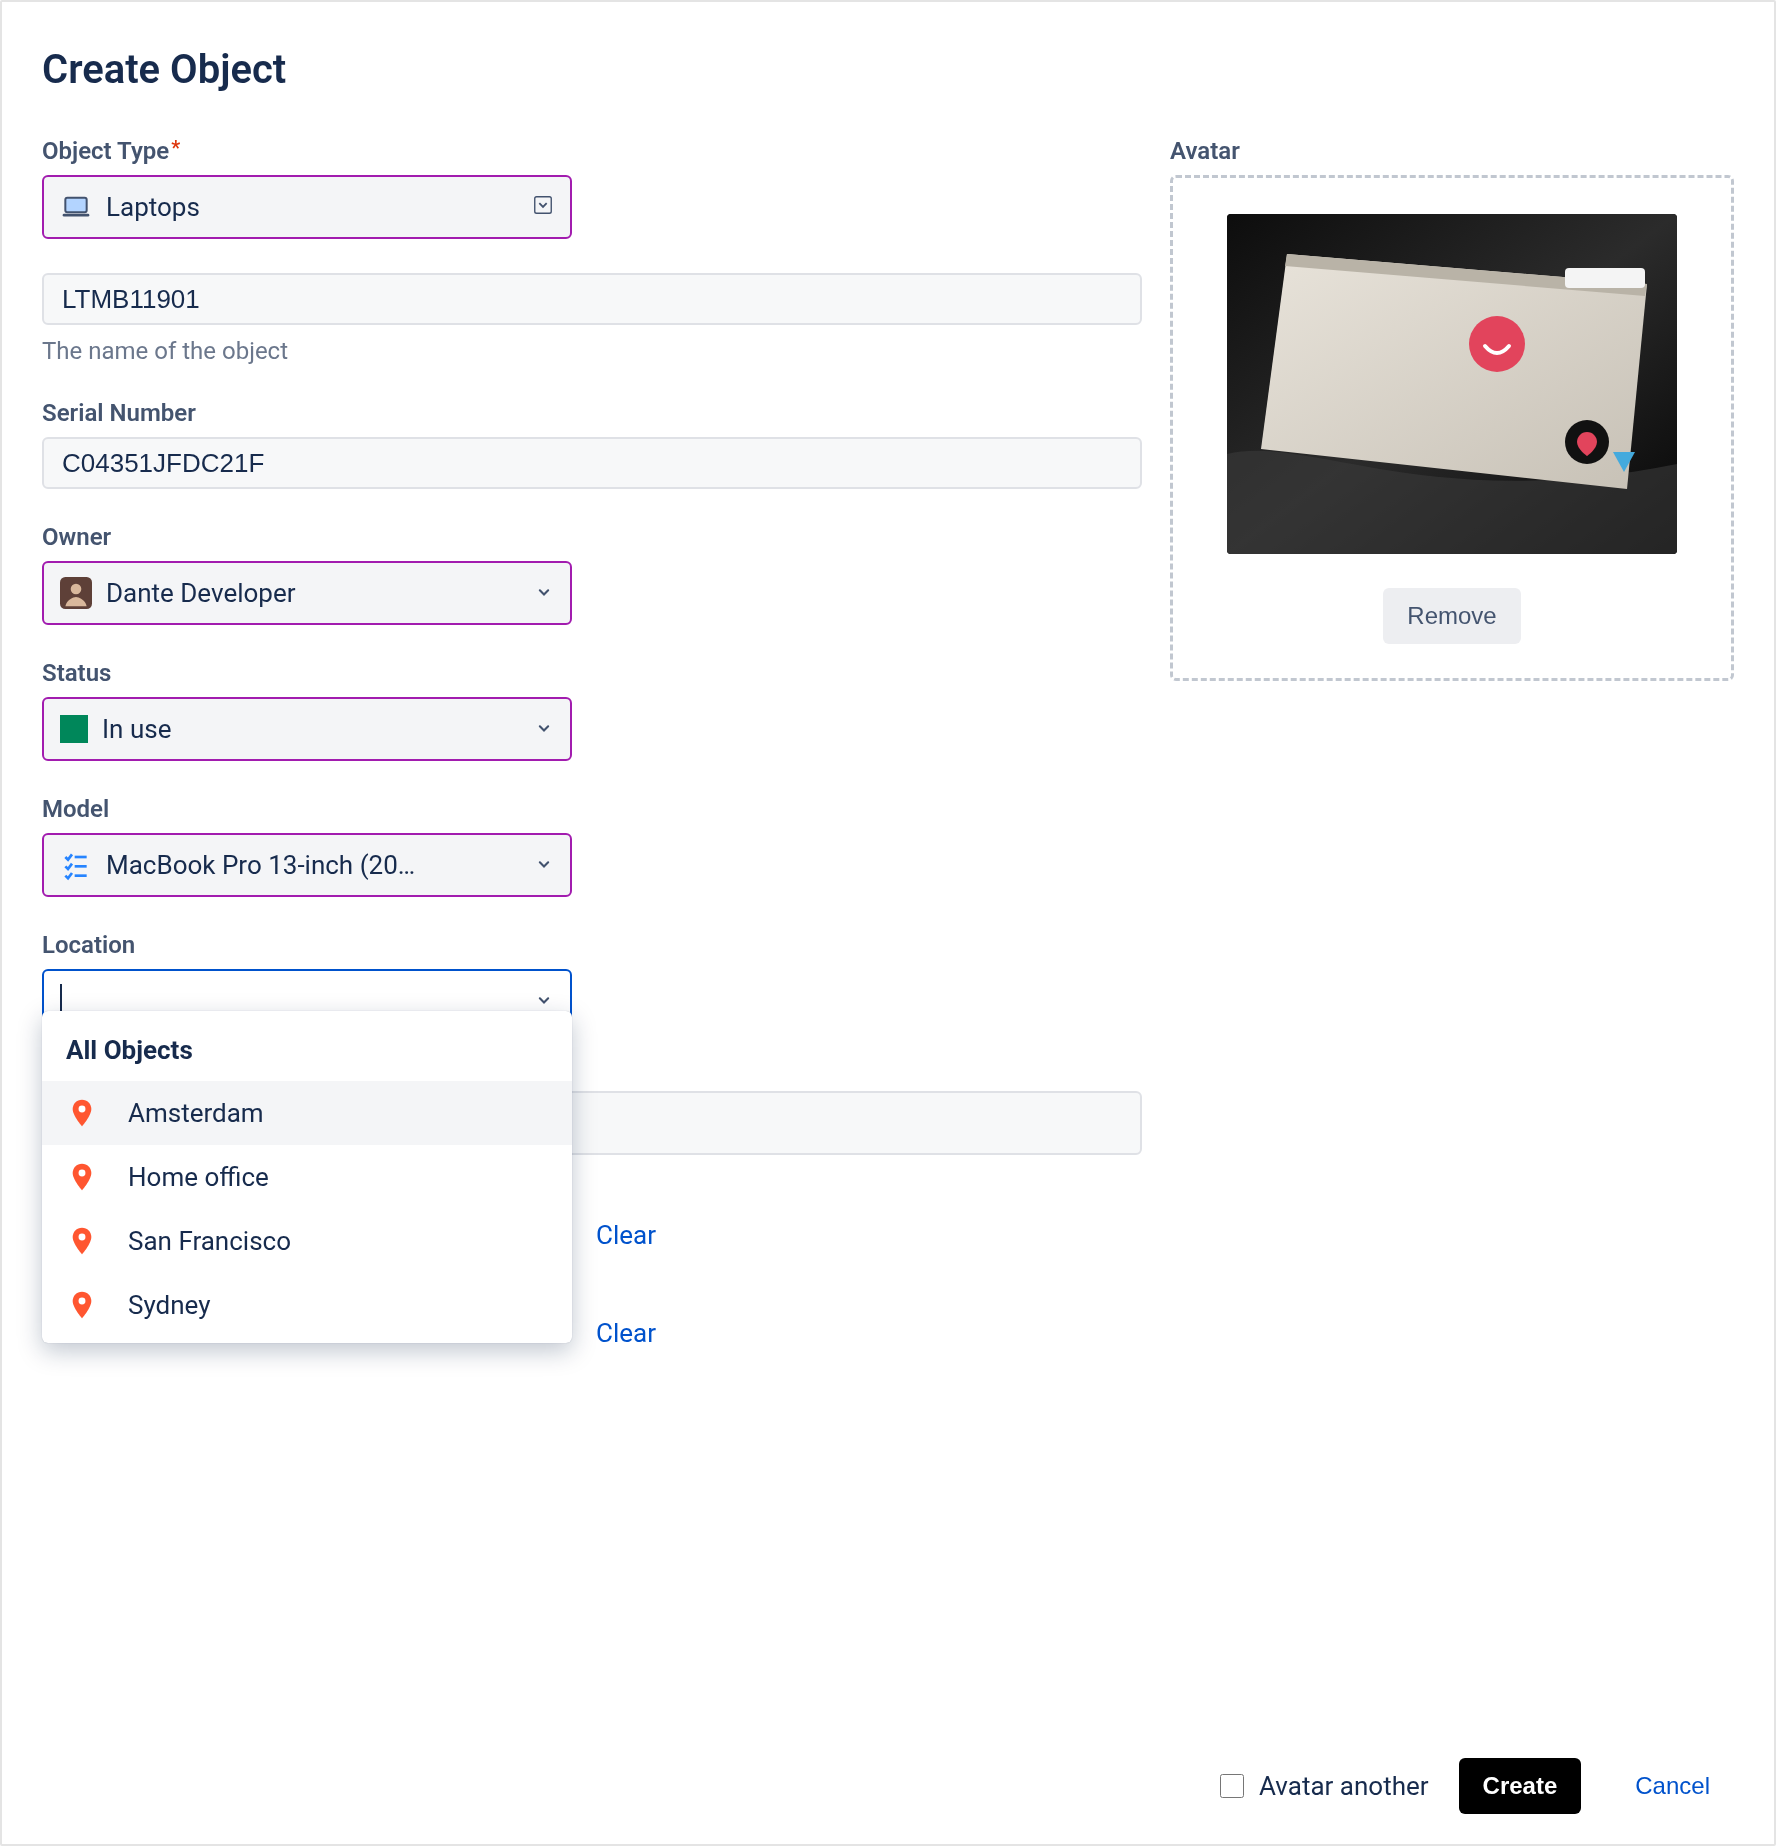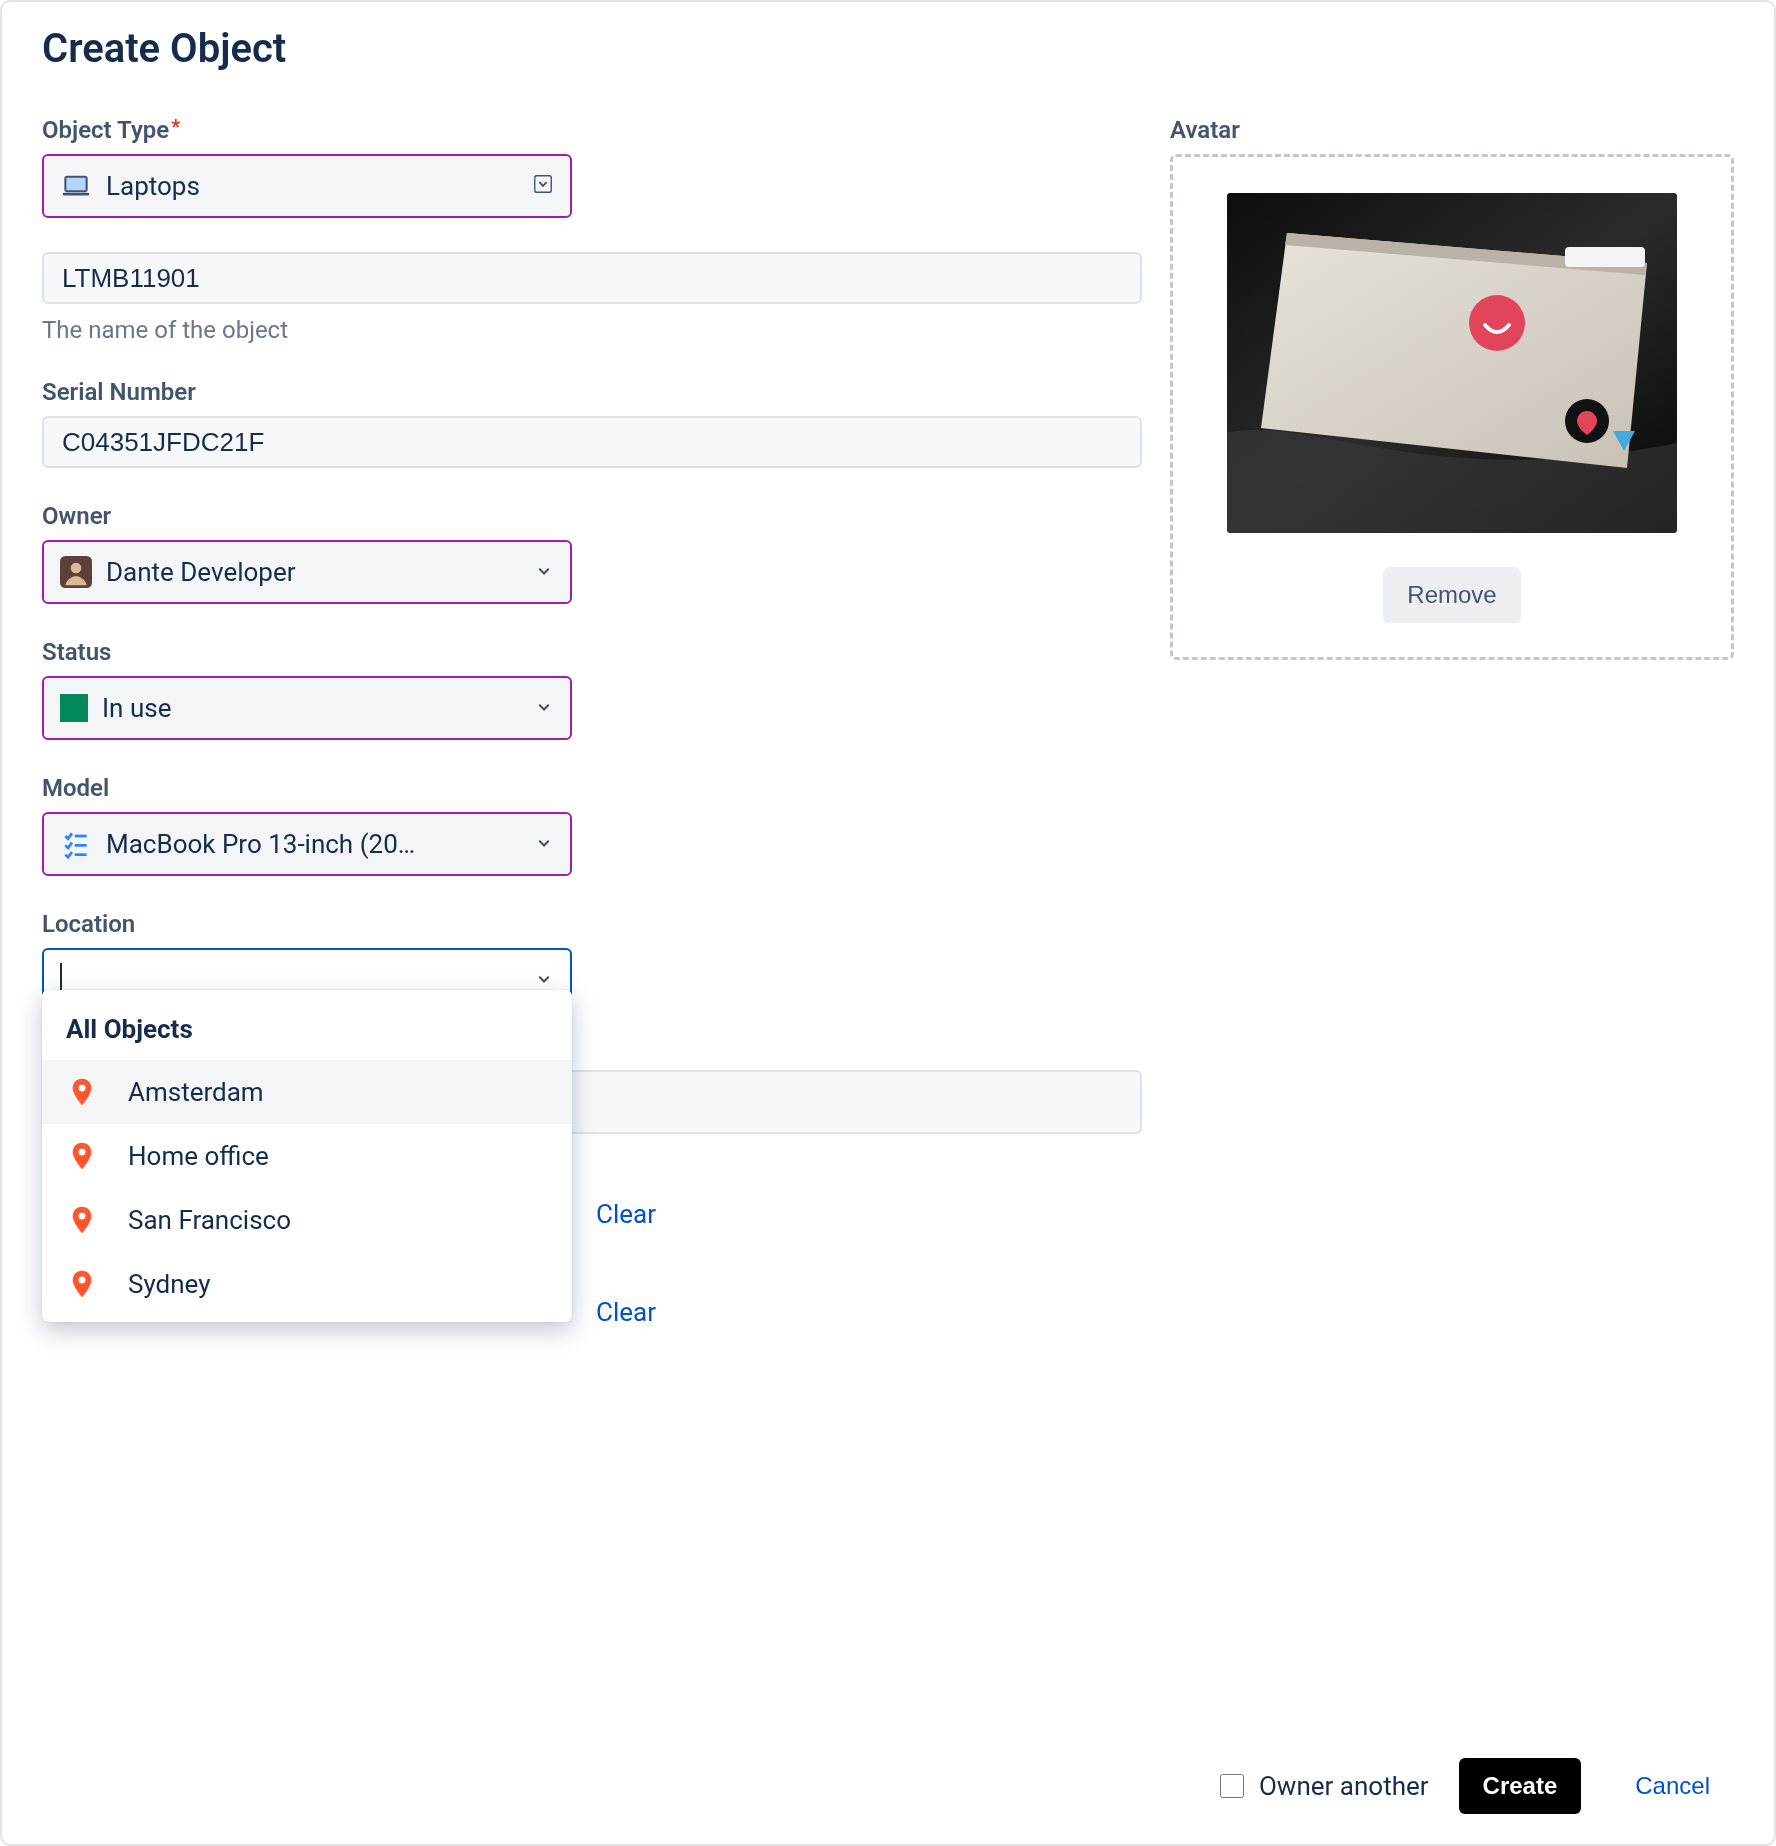--- a/index.html
+++ b/index.html
@@ -7,22 +7,22 @@
   body {
     font-family: -apple-system, BlinkMacSystemFont, "Segoe UI", Roboto, Helvetica, Arial, sans-serif;
     background:#fff;
     color:#172B4D;
     font-size:26px;
   }
   .dialog {
     width:1776px;
     min-height:1846px;
     border:2px solid #e4e4e4;
-    border-radius:10px;
-    padding:17px 40px 36px 40px;
+    border-radius:2px;
+    padding:38px 40px 36px 40px;
     position:relative;
   }
   h1.page-title {
     font-size:40px;
     font-weight:600;
     margin:6px 0 44px 0;
     color:#172B4D;
   }
   .cols { display:flex; gap:28px; }
   .left  { flex:0 0 1100px; }
@@ -307,19 +307,19 @@
           </svg>
         </div>
         <button class="btn btn-subtle">Remove</button>
       </div>
     </div>
   </div>
 
   <div class="footer">
     <label class="chk">
       <input type="checkbox" style="">
-      <span>Owner another</span>
+      <span>Avatar another</span>
     </label>
     <button class="btn btn-primary">Create</button>
     <button class="btn btn-link">Cancel</button>
   </div>
 
 </div>
 
 </body></html>

